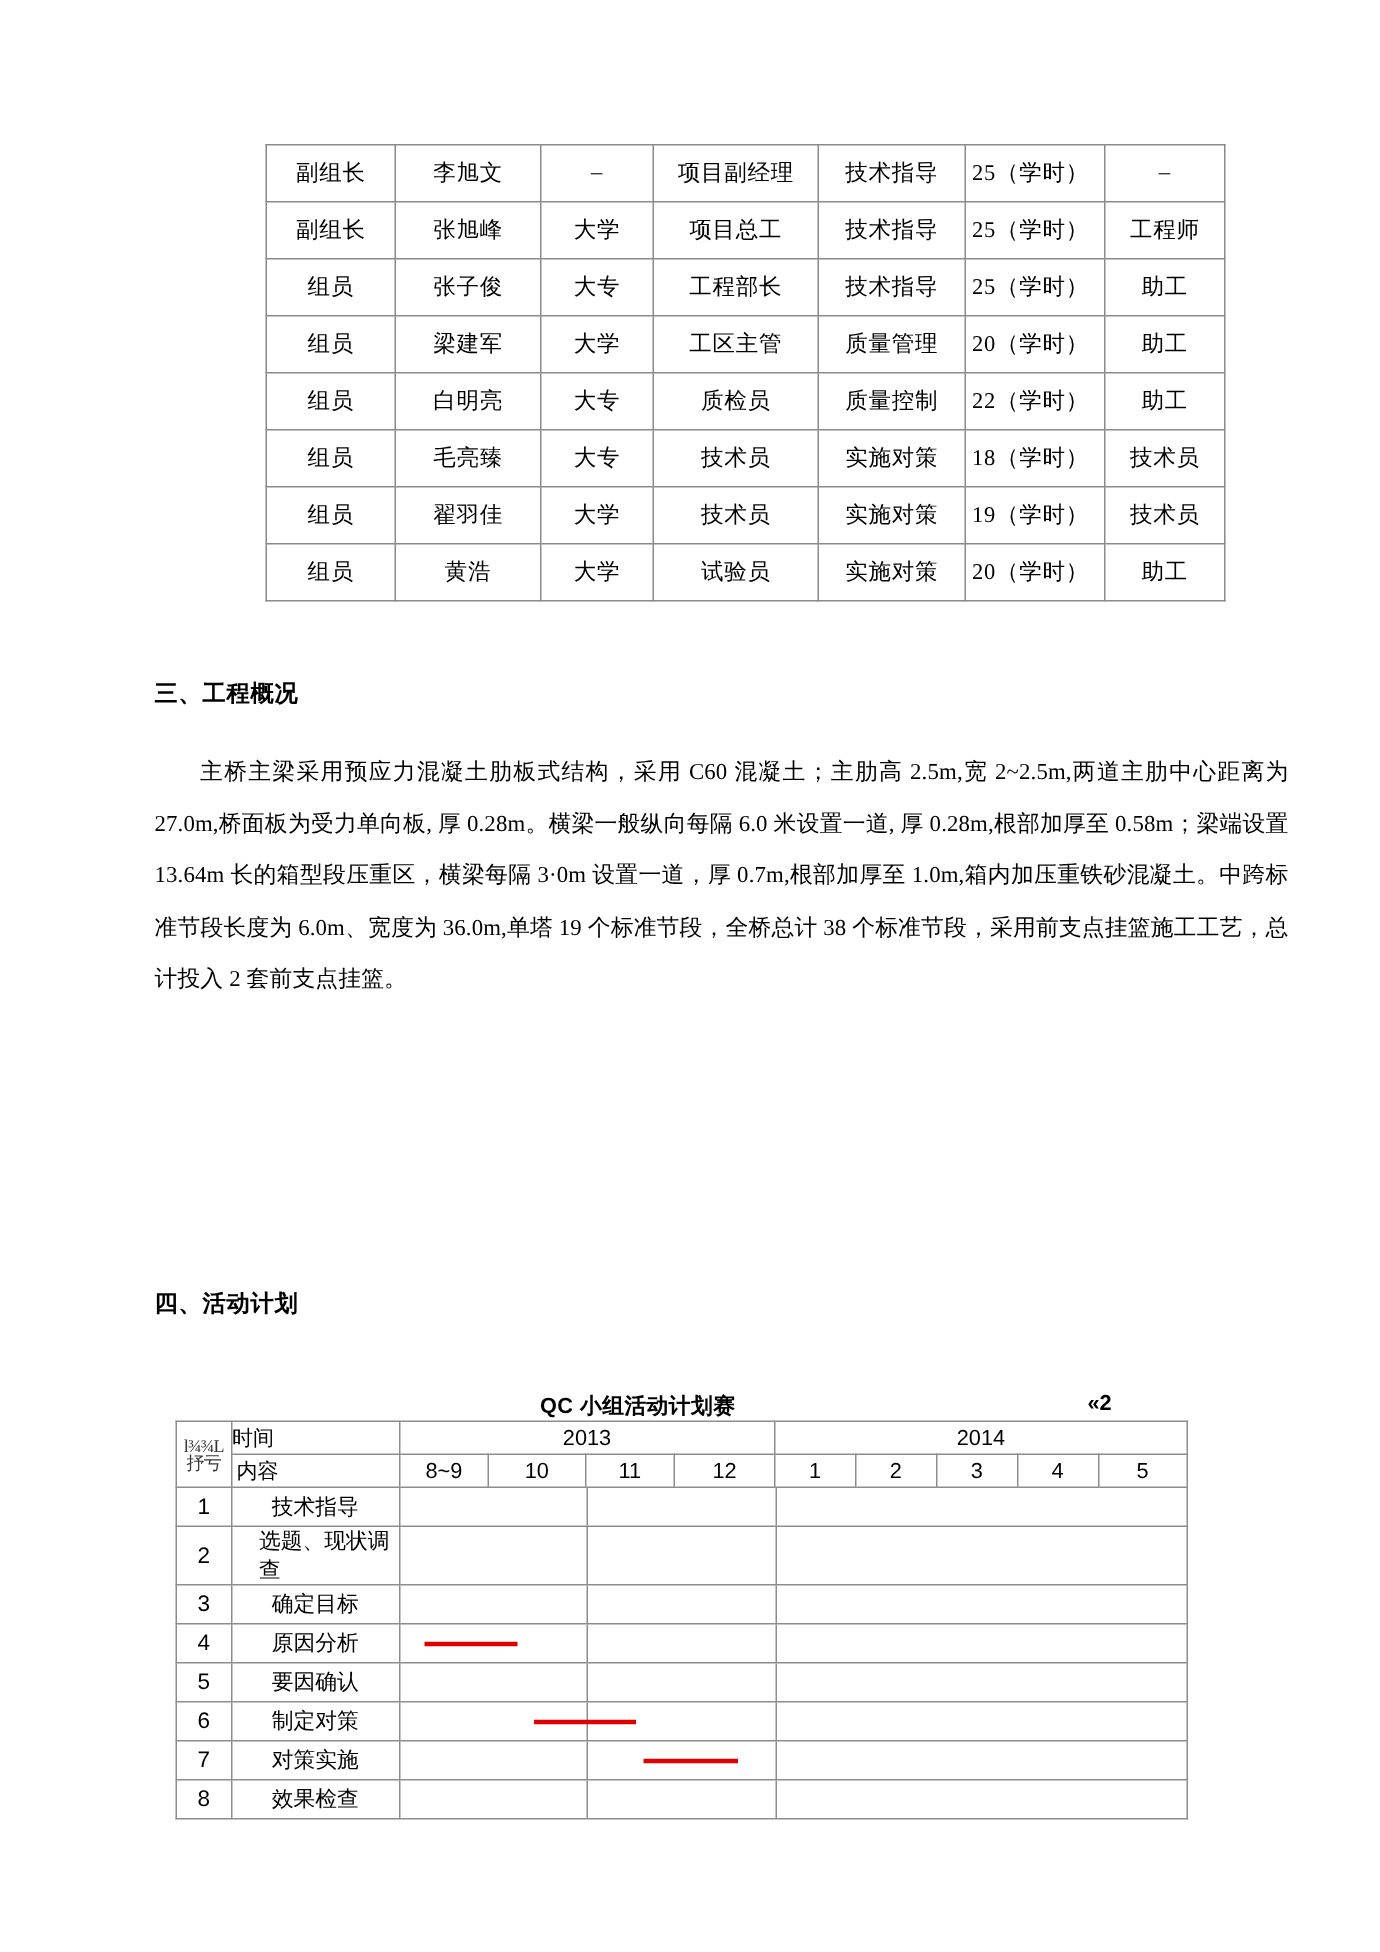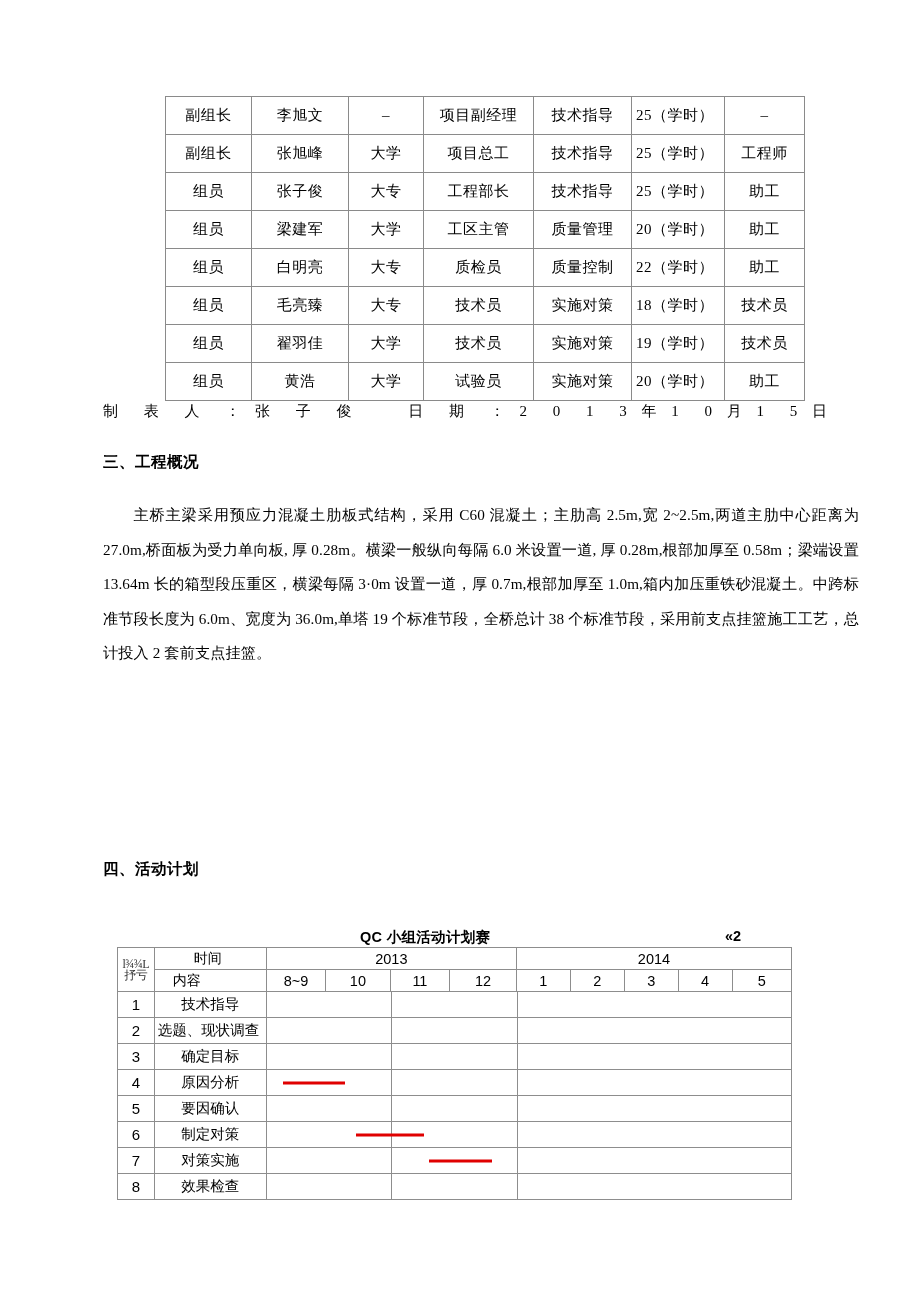--- a/index.html
+++ b/index.html
@@ -17,21 +17,21 @@
   .page {
     position: relative;
     width: 920px;
     height: 1301px;
     padding: 0;
   }
 
   
   .member-table-wrap {
     position: absolute;
-    left: 141px;
+    left: 153px;
     top: 96px;
     width: 639px;
     padding-left: 24px;
   }
   table.member-table {
     border-collapse: collapse;
     width: 639px;
     table-layout: fixed;
   }
   table.member-table td {
@@ -140,28 +140,28 @@
     text-align: center;
   }
   table.gantt td.hdr-corner {
     font-size: 12px;
     line-height: 11px;
     color: #333;
     letter-spacing: -0.5px;
     padding: 1px 0;
   }
   table.gantt td.time-label {
-    text-align: center;
+    text-align: left;
     padding-right: 5px;
     font-size: 14px;
     margin-left: 30px;
   }
   table.gantt td.content-label {
     text-align: left;
-    padding-left: 18px;
+    padding-left: 3px;
     font-size: 14px;
   }
   table.gantt td.year {
     font-size: 14.5px;
     font-family: "Liberation Sans", "DejaVu Sans", sans-serif;
   }
   table.gantt td.month {
     font-size: 14.5px;
     font-family: "Liberation Sans", "DejaVu Sans", sans-serif;
   }
@@ -172,21 +172,21 @@
   table.gantt td.idx {
     font-size: 15px;
     font-family: "Liberation Sans", "DejaVu Sans", sans-serif;
   }
   table.gantt td.task {
     font-size: 14.5px;
     text-align: center;
   }
   table.gantt td.task.left-align {
     text-align: left;
-    padding-left: 3px;
+    padding-left: 18px;
   }
   table.gantt tr.body-row td { height: 26px; }
   td.sep-none { border-left: none; }
 
   .bar-cell { position: relative; }
   .bar {
     position: absolute;
     height: 3px;
     background: #e00000;
     top: 50%;
@@ -279,31 +279,20 @@
             <td>大学</td>
             <td>试验员</td>
             <td>实施对策</td>
             <td class="hours">20（学时）</td>
             <td>助工</td>
           </tr>
         </tbody>
     </table>
   </div>
 
-  <div class="maker-line">
-    <span class="sp">制 表 人 ：</span>
-    <span class="sp">张 子 俊</span>
-    <span class="sp" style="margin-left:42px;">日 期 ：</span>
-    <span class="sp">2 0 1 3</span>
-    <span class="sp">年</span>
-    <span class="sp">1 0</span>
-    <span class="sp">月</span>
-    <span class="sp">1 5</span>
-    <span>日</span>
-  </div>
 
   <div class="heading heading-3">三、工程概况</div>
 
   <div class="body-block">
     <p class="indent">主桥主梁采用预应力混凝土肋板式结构，采用 C60 混凝土；主肋高 2.5m,宽 2~2.5m,两道主肋中心距离为 27.0m,桥面板为受力单向板, 厚 0.28m。横梁一般纵向每隔 6.0 米设置一道, 厚 0.28m,根部加厚至 0.58m；梁端设置 13.64m 长的箱型段压重区，横梁每隔 3·0m 设置一道，厚 0.7m,根部加厚至 1.0m,箱内加压重铁砂混凝土。中跨标准节段长度为 6.0m、宽度为 36.0m,单塔 19 个标准节段，全桥总计 38 个标准节段，采用前支点挂篮施工工艺，总计投入 2 套前支点挂篮。</p>
   </div>
 
   <div class="heading heading-4">四、活动计划</div>
 
   <div class="gantt-title">QC 小组活动计划赛</div>

